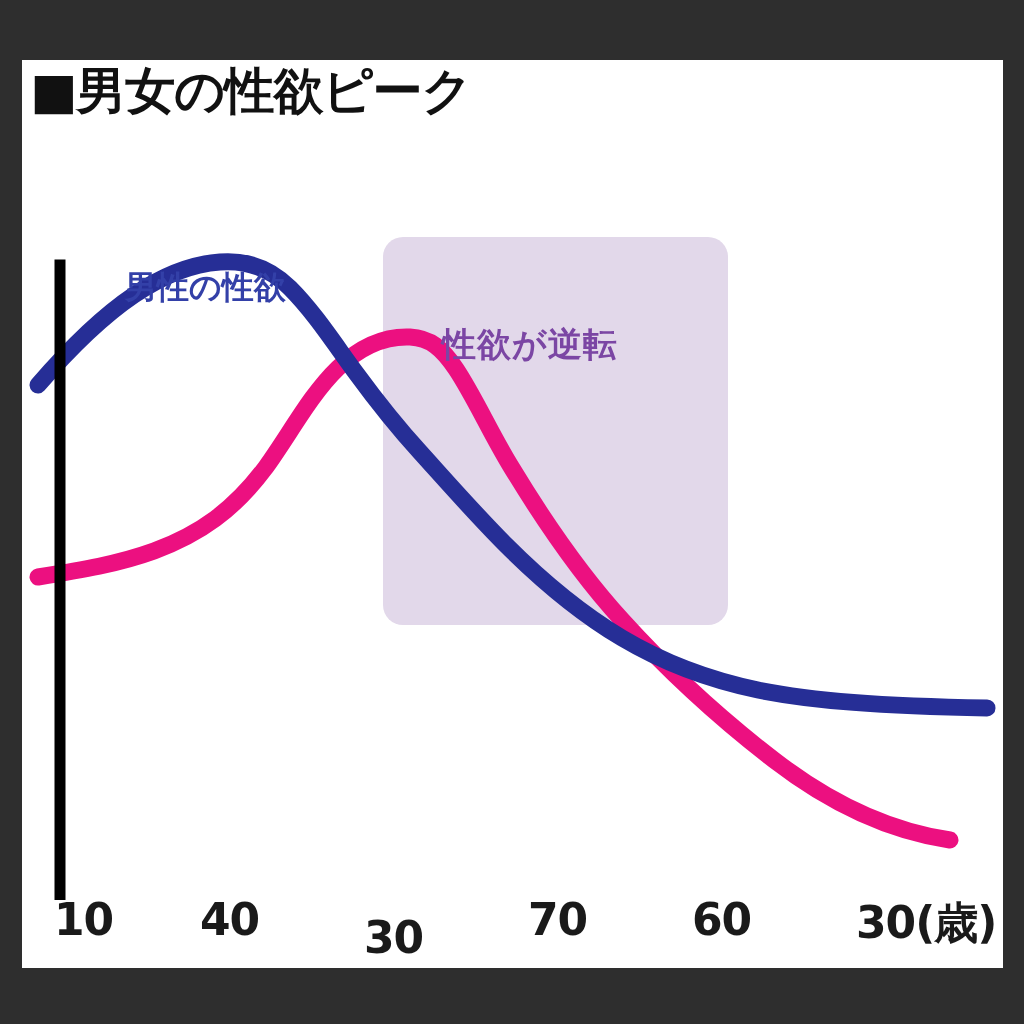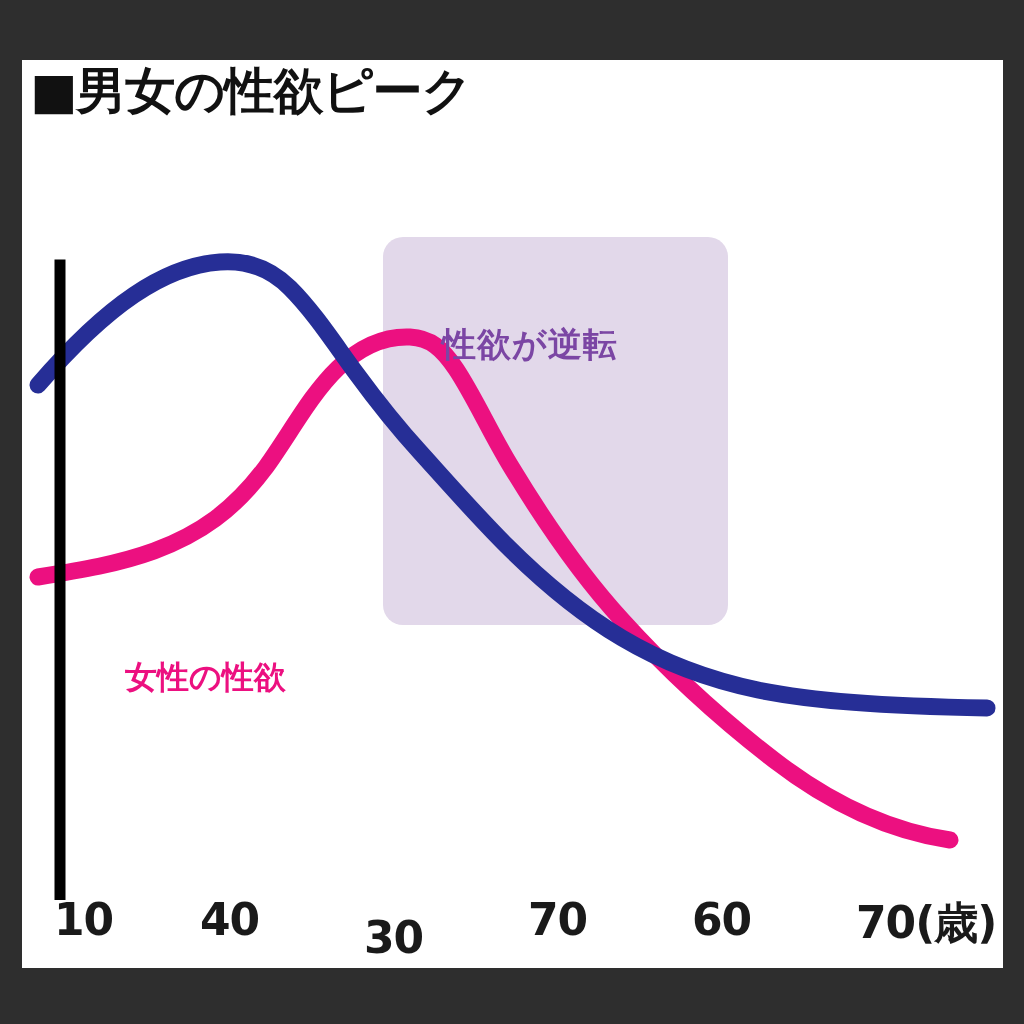--- a/index.html
+++ b/index.html
@@ -100,29 +100,29 @@
                  C 292,172 312,203 334,233
                  C 356,263 376,288 398,312
                  C 426,343 454,375 484,405
                  C 520,441 558,473 600,498
                  C 642,523 688,540 736,550
                  C 790,561 860,566 965,568" fill="none" stroke="#262e96" stroke-width="17" stroke-linecap="round" stroke-linejoin="round"></path>
 
         <path d="M 38,125 L 38,797 L 981,797" fill="none" stroke="#000000" stroke-width="11" stroke-linecap="square" stroke-linejoin="miter"></path>
       </svg>
 
+      <div class="series-label" id="label-male">男性の性欲</div>
 
-      <div class="series-label" id="label-female">女性の性欲</div>
 
       <div id="annot-label">性欲が逆転</div>
     </div>
 
     <div id="xaxis-labels">
       <div class="xtick" style="left:32px;">10</div>
       <div class="xtick" style="left:178px;">40</div>
       <div class="xtick" style="left:342px;margin-top:18px;">30</div>
       <div class="xtick" style="left:506px;">70</div>
       <div class="xtick" style="left:670px;">60</div>
-      <div class="xtick" style="left:834px;">70(歳)</div>
+      <div class="xtick" style="left:834px;">30(歳)</div>
     </div>
 
   </div>
 </div>
 
 </body></html>

